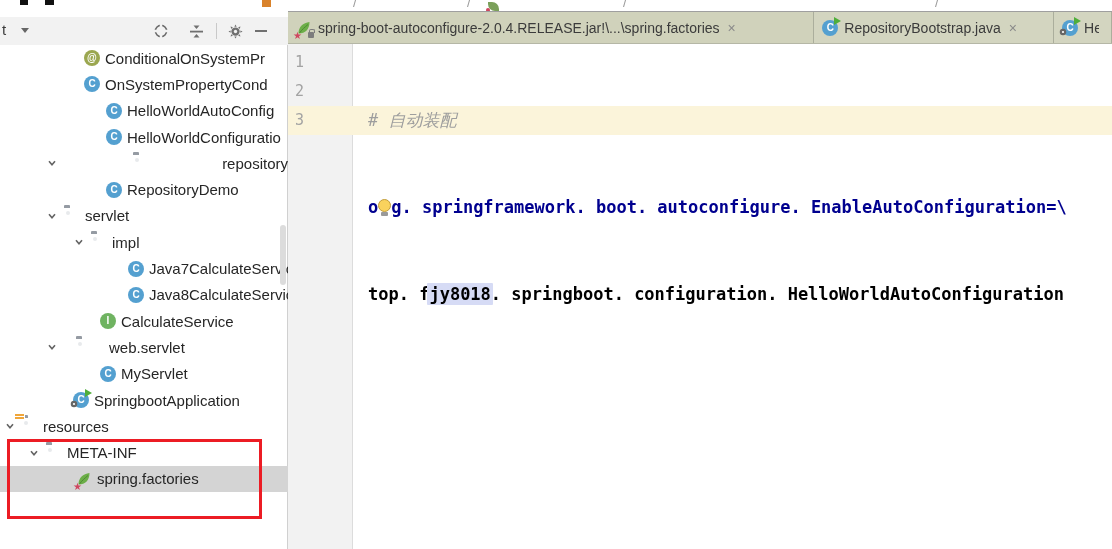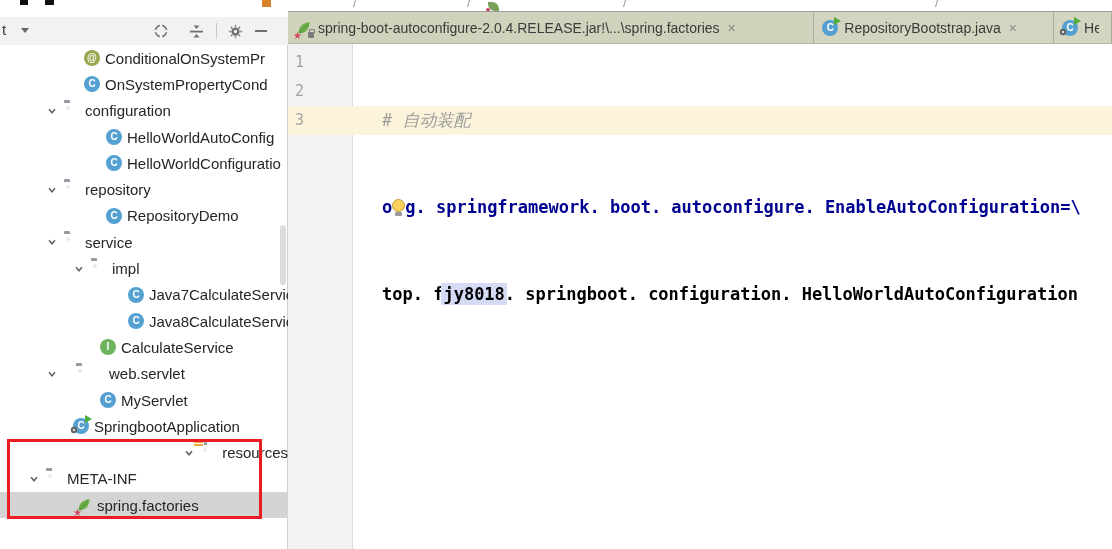--- a/index.html
+++ b/index.html
@@ -48,21 +48,21 @@
   .tab{height:100%;display:flex;align-items:center;padding:0 6px 0 8px;border-right:1px solid #abae9c;font-size:14px;color:#3b3b3b;white-space:nowrap;overflow:hidden;}
   .tab.active{background:#d0d2bb;}
   .tab-label{margin:16px 6px;overflow:hidden;white-space:nowrap;}
   .tab-close{color:#8a8a8a;font-size:14px;padding:0 2px;flex:0 0 auto;}
 
   
   #gutter{position:absolute;left:0;top:44px;width:65px;height:505px;background:#f2f2f2;border-right:1px solid #dcdcdc;z-index:1;}
   #current-line{position:absolute;left:0;top:106px;width:824px;height:29px;background:#fbf4da;z-index:2;}
   #gutter-nums{position:absolute;left:0;top:48px;width:65px;z-index:3;font:15px/29px "DejaVu Sans Mono",monospace;color:#a3a3a3;padding-left:7px;}
   #code{position:absolute;left:80px;top:48px;z-index:3;font:bold 17px/29px "DejaVu Sans Mono",monospace;white-space:pre;}
-  .code-line{height:29px;margin-left:14px;}
+  .code-line{height:29px;}
   .cmt{font-weight:normal;font-style:italic;color:#9e9e9e;}
   .key{color:#00008f;}
   .val{color:#000000;}
   .id-hl{background:#d6dbf5;border-radius:1px;padding:1px 2px;margin:-1px -2px;}
   #caret{display:inline-block;width:2px;height:21px;background:#000;vertical-align:-4px;margin:0 -1px;}
   .bulb{display:inline-block;width:13px;height:17px;position:relative;vertical-align:-3px;}
   .bulb:before{content:"";position:absolute;top:0;left:0;width:11px;height:11px;border-radius:50%;background:#f9d25d;border:1px solid #c19c38;}
   .bulb:after{content:"";position:absolute;bottom:0;left:3px;width:7px;height:4px;background:#9a9a9a;border-radius:1px;}
 </style>
 </head>
@@ -112,64 +112,55 @@
           <span class="circ" style="background:#9ba750">@</span>
         </span>
         <span class="tree-label">ConditionalOnSystemPr</span>
       </div>
       <div class="tree-row" style="padding-left: 84px;">
         <span class="ic-box">
           <span class="circ" style="background:#54a0d0">C</span>
         </span>
         <span class="tree-label">OnSystemPropertyCond</span>
       </div>
+      <div class="tree-row" style="padding-left: 106px;">
+        <span class="ic-box">
+          <span class="circ" style="background:#54a0d0">C</span>
+        </span>
+        <span class="tree-label">HelloWorldAutoConfig</span>
+      </div>
+      <div class="tree-row" style="padding-left: 106px;">
+        <span class="ic-box">
+          <span class="circ" style="background:#54a0d0">C</span>
+        </span>
+        <span class="tree-label">HelloWorldConfiguratio</span>
+      </div>
+      <div class="tree-row" style="padding-left: 46px; justify-content: space-between;">
+        <span class="chev">
+          <svg width="10" height="10" viewBox="0 0 10 10">
+            <path d="M2 3.2 L5 6.8 L8 3.2" stroke="#646464" stroke-width="1.6" fill="none"></path>
+          </svg>
+        </span>
+        <span class="ic-box"><span class="folder"></span></span>
+        <span class="tree-label">repository</span>
+      </div>
+      <div class="tree-row" style="padding-left: 106px;">
+        <span class="ic-box">
+          <span class="circ" style="background:#54a0d0">C</span>
+        </span>
+        <span class="tree-label">RepositoryDemo</span>
+      </div>
       <div class="tree-row" style="padding-left: 46px;">
         <span class="chev">
           <svg width="10" height="10" viewBox="0 0 10 10">
             <path d="M2 3.2 L5 6.8 L8 3.2" stroke="#646464" stroke-width="1.6" fill="none"></path>
           </svg>
         </span>
         <span class="ic-box"><span class="folder"></span></span>
-        <span class="tree-label">configuration</span>
-      </div>
-      <div class="tree-row" style="padding-left: 106px;">
-        <span class="ic-box">
-          <span class="circ" style="background:#54a0d0">C</span>
-        </span>
-        <span class="tree-label">HelloWorldAutoConfig</span>
-      </div>
-      <div class="tree-row" style="padding-left: 106px;">
-        <span class="ic-box">
-          <span class="circ" style="background:#54a0d0">C</span>
-        </span>
-        <span class="tree-label">HelloWorldConfiguratio</span>
-      </div>
-      <div class="tree-row" style="padding-left: 46px;">
-        <span class="chev">
-          <svg width="10" height="10" viewBox="0 0 10 10">
-            <path d="M2 3.2 L5 6.8 L8 3.2" stroke="#646464" stroke-width="1.6" fill="none"></path>
-          </svg>
-        </span>
-        <span class="ic-box"><span class="folder"></span></span>
-        <span class="tree-label">repository</span>
-      </div>
-      <div class="tree-row" style="padding-left: 106px;">
-        <span class="ic-box">
-          <span class="circ" style="background:#54a0d0">C</span>
-        </span>
-        <span class="tree-label">RepositoryDemo</span>
-      </div>
-      <div class="tree-row" style="padding-left: 46px;">
-        <span class="chev">
-          <svg width="10" height="10" viewBox="0 0 10 10">
-            <path d="M2 3.2 L5 6.8 L8 3.2" stroke="#646464" stroke-width="1.6" fill="none"></path>
-          </svg>
-        </span>
-        <span class="ic-box"><span class="folder"></span></span>
-        <span class="tree-label">service</span>
+        <span class="tree-label">servlet</span>
       </div>
       <div class="tree-row" style="padding-left: 73px;">
         <span class="chev">
           <svg width="10" height="10" viewBox="0 0 10 10">
             <path d="M2 3.2 L5 6.8 L8 3.2" stroke="#646464" stroke-width="1.6" fill="none"></path>
           </svg>
         </span>
         <span class="ic-box"><span class="folder"></span></span>
         <span class="tree-label">impl</span>
       </div>
@@ -210,21 +201,21 @@
         <span class="ic-box">
           <span class="circ" style="background:#54a0d0">C</span>
           <span class="ov-run"></span>
           <span class="ov-gear"><svg width="8" height="8" viewBox="0 0 16 16">
               <circle cx="8" cy="8" r="6.5" fill="#666"></circle>
               <circle cx="8" cy="8" r="2.2" fill="#fff"></circle>
             </svg></span>
         </span>
         <span class="tree-label">SpringbootApplication</span>
       </div>
-      <div class="tree-row" style="padding-left: 4px; justify-content: flex-end;">
+      <div class="tree-row" style="padding-left: 4px;">
         <span class="chev">
           <svg width="10" height="10" viewBox="0 0 10 10">
             <path d="M2 3.2 L5 6.8 L8 3.2" stroke="#646464" stroke-width="1.6" fill="none"></path>
           </svg>
         </span>
         <span class="ic-box"><span class="folder"><span class="res-stripes"></span></span></span>
         <span class="tree-label">resources</span>
       </div>
       <div class="tree-row" style="padding-left: 28px;">
         <span class="chev">

